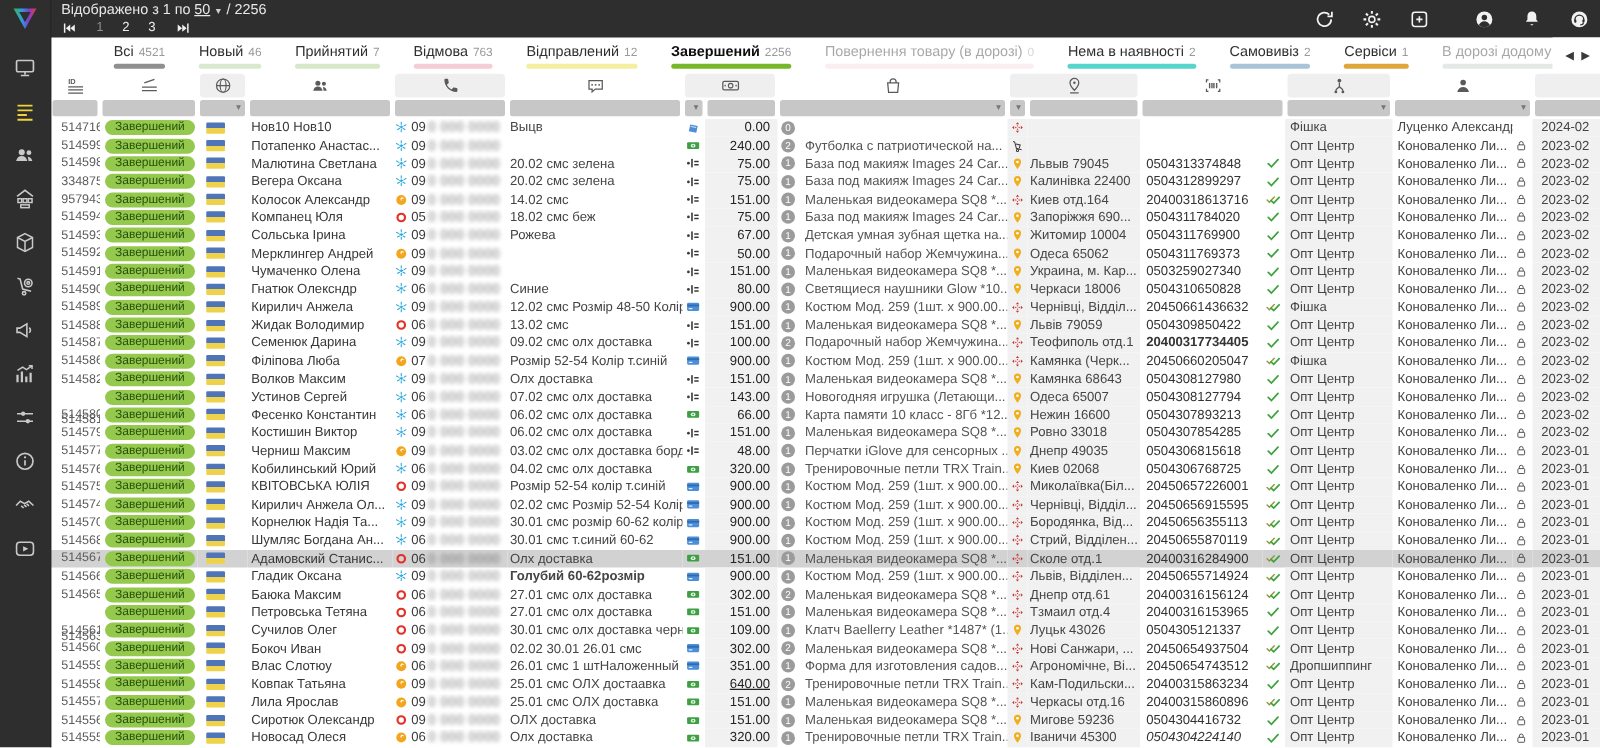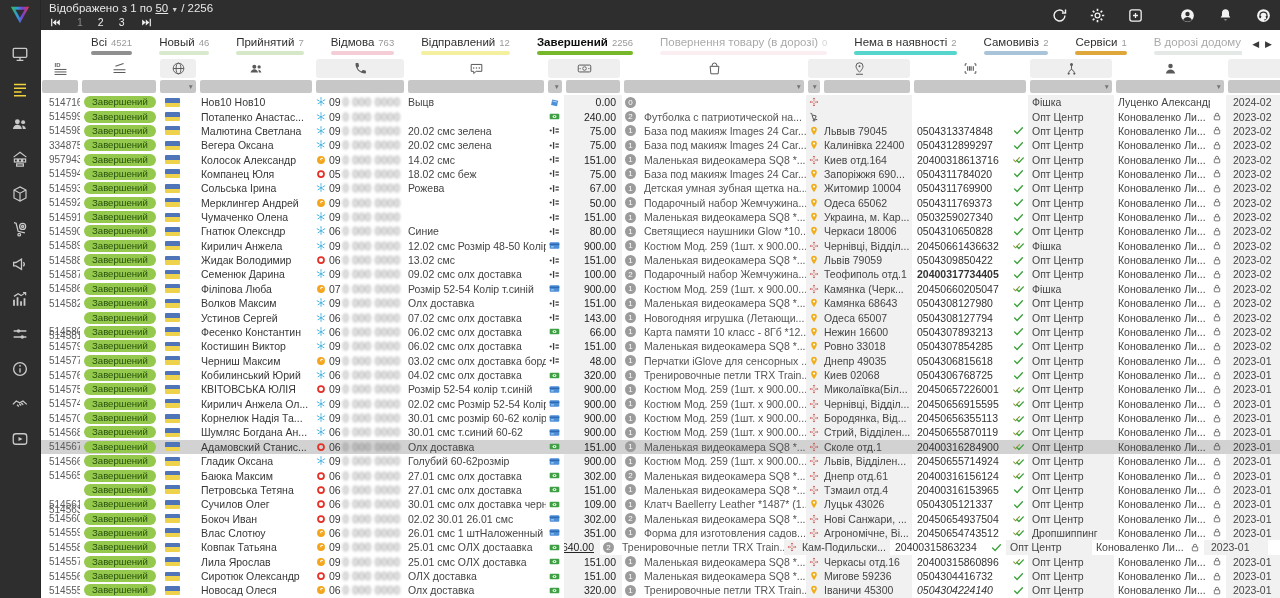--- a/index.html
+++ b/index.html
@@ -1812,21 +1812,21 @@
         <div class="flag"></div>
       </div>
       <div class="cell c-name" style="width: 116px;">Гладик Оксана</div>
       <div class="cell c-phone" style="width: 92px;">
         <svg>
           <use href="#sy-ks" xlink:href="#sy-ks"></use>
         </svg>
         <span>09</span>
         <span class="blurred">0 000 0000</span>
       </div>
-      <div class="cell c-comment" style="width: 140px;">Голубий 60-62розмір</div>
+      <div class="cell c-comment" style="width: 140px; font-weight: bold;">Голубий 60-62розмір</div>
       <div class="cell c-pay" style="width: 18px;">
         <svg>
           <use href="#sy-card" xlink:href="#sy-card"></use>
         </svg>
       </div>
       <div class="cell c-amount shade" style="width: 58px;">900.00</div>
       <div class="cell c-qty" style="width: 18px;">
         <span class="qtyb">1</span>
       </div>
       <div class="cell c-product" style="width: 166px;">Костюм Мод. 259 (1шт. х 900.00...</div>
@@ -2106,21 +2106,21 @@
         </svg>
         <span>09</span>
         <span class="blurred">0 000 0000</span>
       </div>
       <div class="cell c-comment" style="width: 140px;">25.01 смс ОЛХ достаавка</div>
       <div class="cell c-pay" style="width: 18px;">
         <svg>
           <use href="#sy-cash" xlink:href="#sy-cash"></use>
         </svg>
       </div>
-      <div class="cell c-amount shade" style="width: 36px; text-decoration: underline;">640.00</div>
+      <div class="cell c-amount shade" style="width: 58px; text-decoration: underline;">640.00</div>
       <div class="cell c-qty" style="width: 18px;">
         <span class="qtyb">2</span>
       </div>
       <div class="cell c-product" style="width: 166px;">Тренировочные петли TRX Train...</div>
       <div class="cell c-carrier shade" style="width: 16px;">
         <svg>
           <use href="#sy-np" xlink:href="#sy-np"></use>
         </svg>
       </div>
       <div class="cell c-loc shade" style="width: 90px;">Кам-Подильски...</div>

